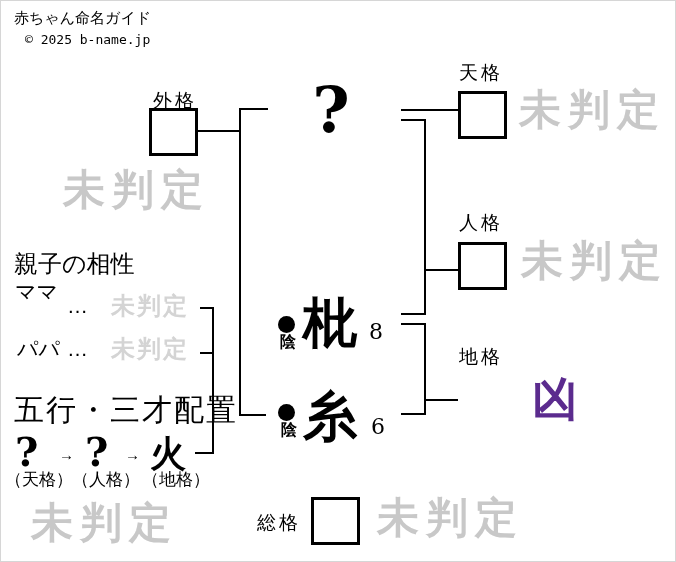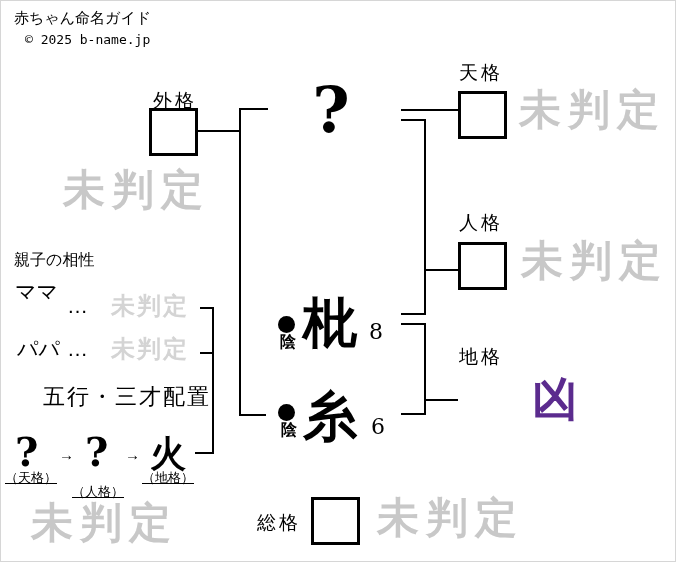--- a/index.html
+++ b/index.html
@@ -22,24 +22,24 @@
     color:#c8c8c8; font-size:42px; letter-spacing:7px; line-height:1;
   }
   .serif-big { position:absolute; font-family:"DejaVu Serif", serif; font-weight:bold; line-height:1; }
   .yin-circle { position:absolute; width:17px; height:17px; border-radius:50%; background:#000; }
   .yin-label { position:absolute; font-size:16px; font-weight:bold; line-height:1; }
   .stroke-num { position:absolute; font-family:"DejaVu Serif", serif; font-size:22px; line-height:1; }
   .pending-small {
     position:absolute; font-family:"DejaVu Serif", serif; font-weight:bold;
     color:#d4d4d4; font-size:24px; letter-spacing:2px; line-height:1;
   }
-  .section-head { position:absolute; font-size:16px; line-height:1; }
+  .section-head { position:absolute; font-size:24px; line-height:1; }
   .row-label { position:absolute; font-size:21px; line-height:1; }
   .arrow { position:absolute; font-size:15px; line-height:1; }
-  .paren-label { position:absolute; font-size:13px; line-height:1;text-decoration:underline; }
+  .paren-label { position:absolute; font-size:17px; line-height:1; }
   .kyo { position:absolute; font-family:"DejaVu Serif", serif; font-weight:bold; color:#5b2b8e; font-size:46px; line-height:1; }
   .title { position:absolute; font-size:15px; line-height:1.2; }
   .copyright { position:absolute; font-family:"DejaVu Sans Mono", monospace; font-size:13px; line-height:1.2; }
 </style>
 </head>
 <body>
 
 <div class="stage">
 
   <div class="title abs" style="left:13px; top:8px;">赤ちゃん命名ガイド</div>
@@ -97,30 +97,30 @@
   <div class="section-head" style="left:13px; top:251px;">親子の相性</div>
 
   <div class="row-label" style="left:14px; top:280px;">ママ</div>
   <div class="row-label" style="left:66px; top:294px;">…</div>
   <div class="pending-small" style="left:110px; top:293px;">未判定</div>
 
   <div class="row-label" style="left:16px; top:337px;">パパ</div>
   <div class="row-label" style="left:66px; top:337px;">…</div>
   <div class="pending-small" style="left:110px; top:336px;">未判定</div>
 
-  <div class="section-head" style="left:13px; top:385px; font-size:22px; letter-spacing:2px;margin-left:29px;">五行・三才配置</div>
+  <div class="section-head" style="left:13px; top:394px; font-size:30px; letter-spacing:2px;">五行・三才配置</div>
 
   <div class="serif-big" style="left:14px; top:431px; font-size:40px;">?</div>
   <div class="arrow" style="left:58px; top:446px;">→</div>
   <div class="serif-big" style="left:84px; top:431px; font-size:40px;">?</div>
   <div class="arrow" style="left:124px; top:446px;">→</div>
   <div class="serif-big" style="left:149px; top:434px; font-size:36px;">火</div>
 
   <div class="paren-label" style="left:4px; top:470px;">（天格）</div>
-  <div class="paren-label" style="left:71px; top:484px;">（人格）</div>
+  <div class="paren-label" style="left:71px; top:470px;">（人格）</div>
   <div class="paren-label" style="left:141px; top:470px;">（地格）</div>
 
   <div class="wm" style="left:30px; top:501px;">未判定</div>
 
   <div class="kaku-label" style="left:256px; top:512px;">総格</div>
   <div class="kbox" style="left:310px; top:496px;"></div>
   <div class="wm" style="left:376px; top:496px;">未判定</div>
 
 </div>
 

